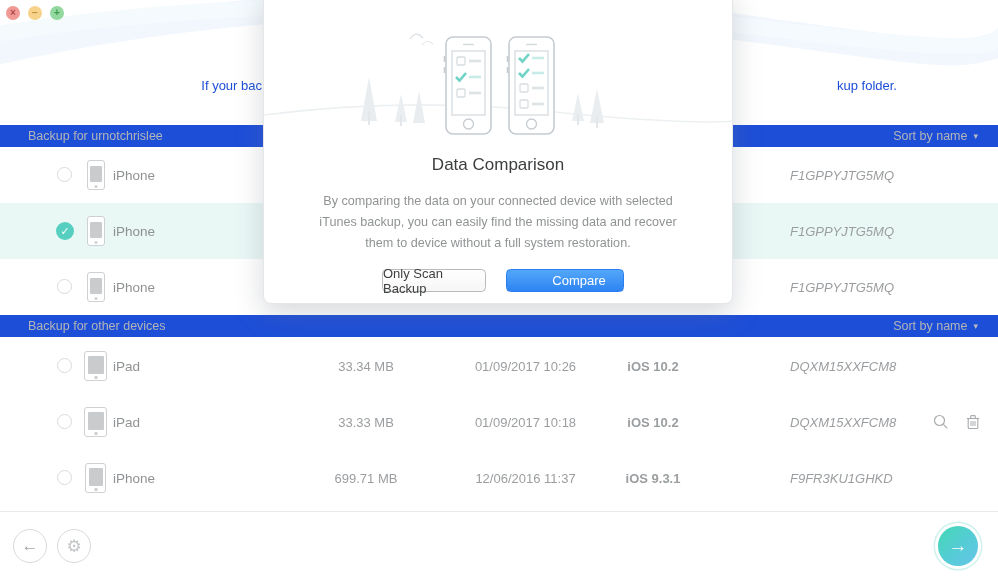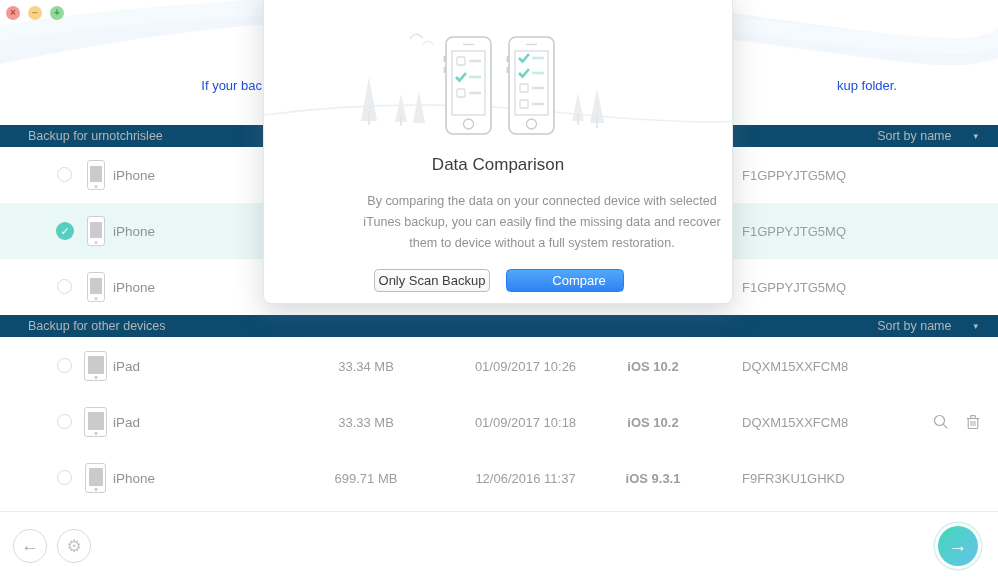--- a/index.html
+++ b/index.html
@@ -12,24 +12,24 @@
   .tl{width:14px;height:14px;border-radius:50%;display:flex;align-items:center;justify-content:center;
       font-size:10px;line-height:10px;font-weight:bold;cursor:default;}
   .tl.red{background:#f19a95;color:#ad4a42;}
   .tl.yellow{background:#f7d28b;color:#c19031;}
   .tl.green{background:#93d89f;color:#3f9b4e;}
   
   .hint{position:absolute;top:78px;height:16px;font-size:13px;color:#1d4ed8;z-index:1;}
   .hint.left{left:0;width:262px;text-align:right;}
   .hint.right{left:736px;width:262px;text-align:center;}
   
-  .secbar{position:absolute;left:0;width:998px;height:22px;background:#0c4a6e;z-index:1;
+  .secbar{position:absolute;left:0;width:998px;height:22px;background:#1d4ed8;z-index:1;
           display:flex;align-items:center;font-size:12.5px;color:#b2b5b7;}
   .secbar .title{padding-left:28px;}
-  .sort{position:absolute;right:20px;top:0;height:22px;display:flex;align-items:center;gap:22px;
+  .sort{position:absolute;right:20px;top:0;height:22px;display:flex;align-items:center;gap:6px;
         color:#b2b5b7;cursor:pointer;}
   .sort .caret{font-size:9px;color:#b9bcbe;}
   
   .row{position:absolute;left:0;width:998px;height:56px;background:#fff;z-index:1;}
   .row.selected{background:#e9f7f5;}
   .radio{position:absolute;left:57px;top:20px;width:15px;height:15px;border:1px solid #d9dbdc;
          border-radius:50%;background:#fff;box-sizing:border-box;}
   .radio.checked{width:18px;height:18px;top:19px;left:56px;border:none;background:#56cfc1;
                  color:#fff;font-size:11px;font-weight:bold;display:flex;align-items:center;justify-content:center;}
   .dev{position:absolute;top:13px;background:#fff;border:1.5px solid #cdd1d4;border-radius:3px;box-sizing:border-box;}
@@ -40,21 +40,21 @@
   .dev.phone .home{bottom:1.5px;width:3px;height:3px;}
   .dev.tablet{left:84px;width:23px;height:30px;}
   .dev.tablet .screen{left:2.5px;right:2.5px;top:3.5px;bottom:6px;}
   .dev.tablet .home{bottom:1.5px;width:3px;height:3px;border-radius:0;}
   .dlabel{position:absolute;left:113px;top:0;height:56px;display:flex;align-items:center;
           font-size:13.5px;color:#8f9294;}
   .cell{position:absolute;top:0;height:56px;display:flex;align-items:center;font-size:13px;color:#9b9ea0;}
   .cell.size{left:296px;width:140px;justify-content:center;}
   .cell.date{left:453px;width:145px;justify-content:center;}
   .cell.os{left:613px;width:80px;justify-content:center;font-weight:bold;}
-  .cell.serial{left:742px;}
+  .cell.serial{left:790px;font-style:italic;}
   .rowicons{position:absolute;top:20px;width:16px;height:16px;cursor:pointer;}
   .rowicons.search{right:49px;}
   .rowicons.trash{right:17px;}
   
   .footer{position:absolute;left:0;top:511px;width:998px;height:68px;background:#fff;
           border-top:1px solid #e9eaea;z-index:1;}
   .cbtn{position:absolute;width:34px;height:34px;border:1px solid #d8dadb;border-radius:50%;
         background:#fff;display:flex;align-items:center;justify-content:center;cursor:pointer;box-sizing:border-box;}
   .cbtn.back{left:13px;top:17px;color:#a2a6a8;font-size:17px;}
   .cbtn.gear{left:57px;top:17px;color:#c3c6c8;font-size:17px;}
@@ -63,25 +63,25 @@
         color:#fff;font-size:19px;display:flex;align-items:center;justify-content:center;cursor:pointer;
         box-shadow:0 0 0 3px #ffffff,0 0 0 4.5px rgba(86,207,194,.28);}
   
   .modal{position:absolute;left:263px;top:-12px;width:470px;height:316px;background:#fff;
          border:1px solid #e4e6e8;border-radius:8px;z-index:10;
          box-shadow:0 10px 28px rgba(110,120,130,.28);box-sizing:border-box;}
   .modal .illus{position:absolute;left:0;top:12px;}
   .modal .mtitle{position:absolute;left:0;top:166px;width:100%;text-align:center;
                  font-size:17px;color:#3b3d3e;}
   .modal .mbody{position:absolute;left:0;top:202px;width:100%;text-align:center;
-                font-size:12.6px;line-height:21px;color:#909394;margin-left:44px;}
+                font-size:12.6px;line-height:21px;color:#909394;}
   .mbtns{position:absolute;left:0;top:280px;width:100%;height:24px;}
   .btn{position:absolute;height:23px;border-radius:4.5px;font-size:13px;display:flex;
        align-items:center;justify-content:center;cursor:pointer;box-sizing:border-box;}
-  .btn.secondary{left:110px;width:116px;background:linear-gradient(#ffffff,#f6f6f6);
+  .btn.secondary{left:118px;width:104px;background:linear-gradient(#ffffff,#f6f6f6);
                  border:1px solid #b9babb;color:#3c3e3f;}
   .btn.primary{left:242px;width:118px;background:linear-gradient(#53a7f9,#2e84f3);
                border:1px solid #2a7df0;color:#fff;padding-left:28px;}
 </style>
 </head>
 <body>
 
 <div class="app">
 
   <svg class="wave" width="998" height="80">

